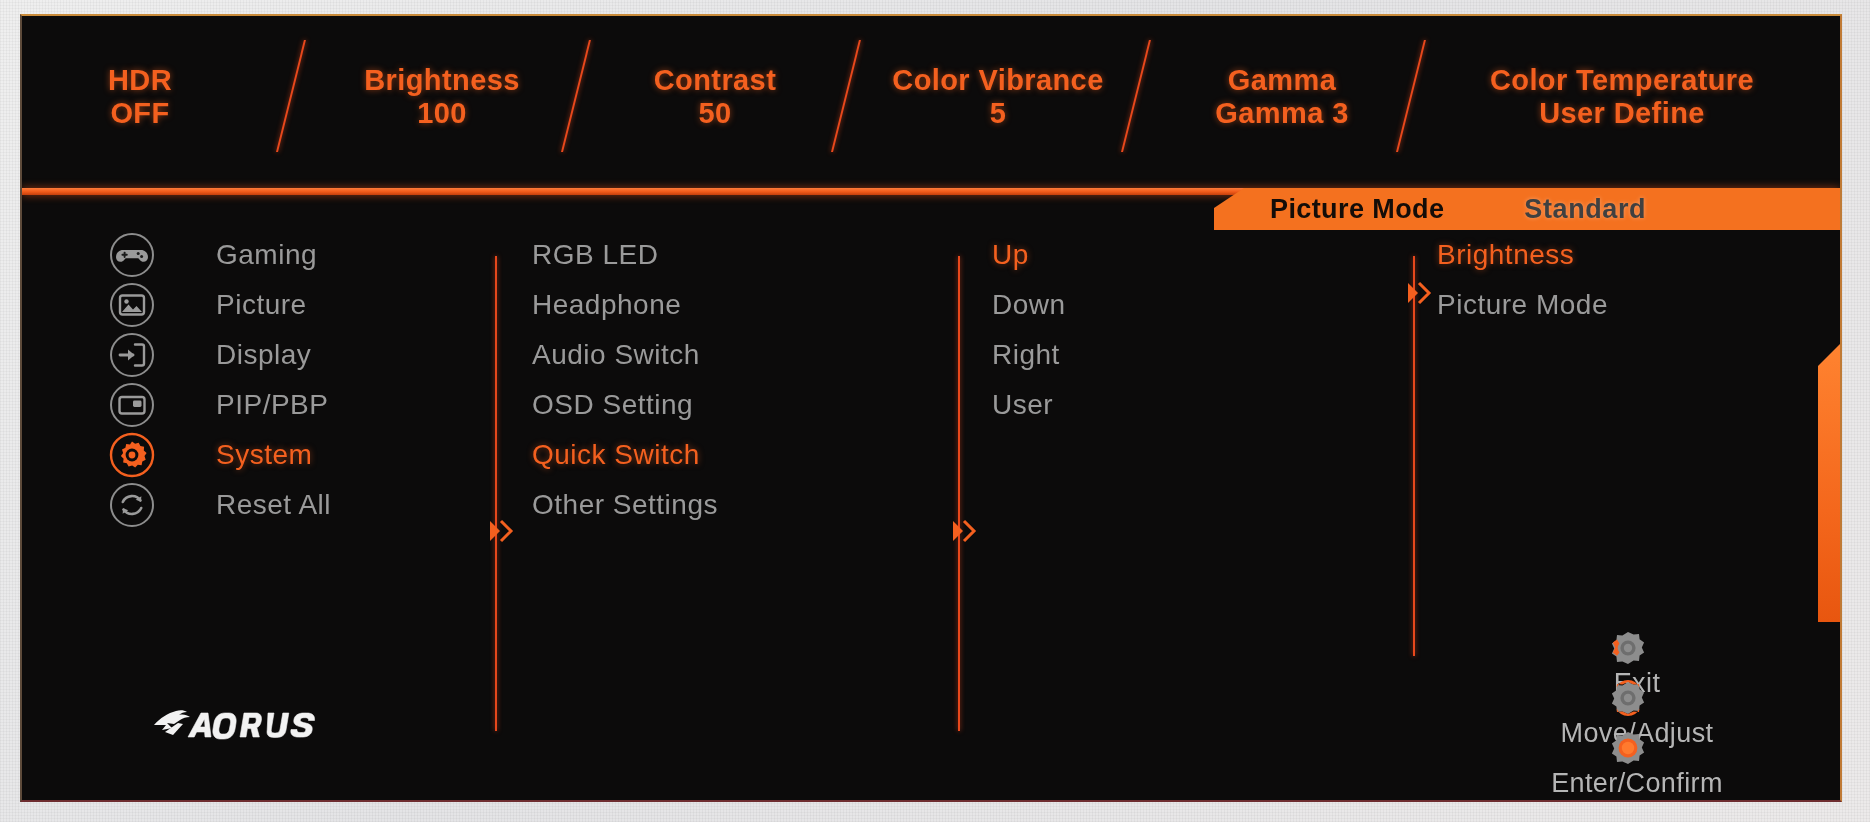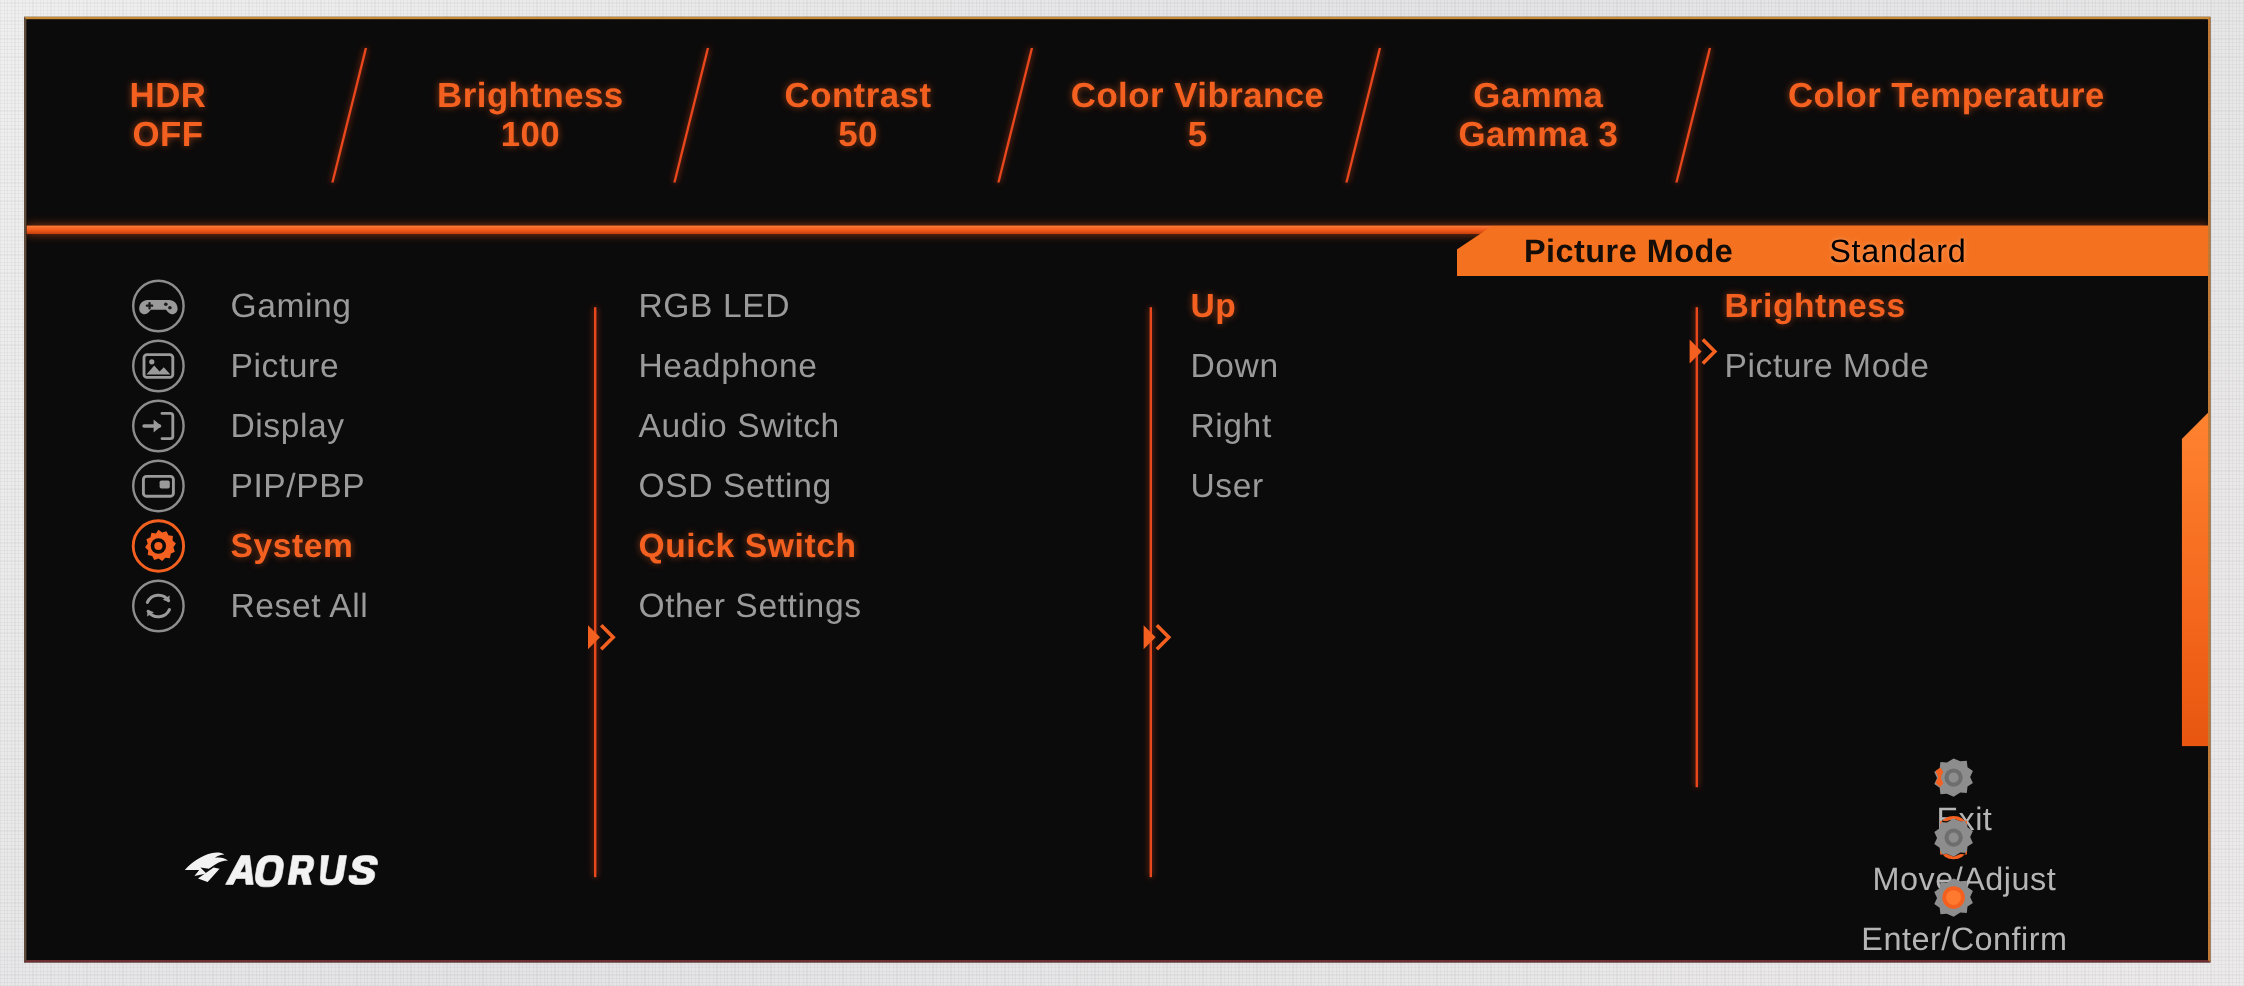--- a/index.html
+++ b/index.html
@@ -93,22 +93,22 @@
     padding-left: 56px;
   }
   #headerbar .hb-label {
     font-size: 27px;
     font-weight: bold;
     color: #140d08;
     letter-spacing: 0.4px;
   }
   #headerbar .hb-value {
     font-size: 27px;
-    font-weight: normal;
-    color: #000000;
+    font-weight: bold;
+    color: #404040;
     letter-spacing: 0.6px;
     margin-left: 80px;
     text-shadow: 0 0 4px rgba(255,255,255,0.35);
   }
 
   
   #edge-accent {
     position: absolute;
     right: 0;
     top: 328px;
@@ -136,27 +136,27 @@
     align-items: center;
     white-space: nowrap;
   }
   .row .lbl {
     font-size: 28px;
     letter-spacing: 0.5px;
     color: #9a9a9a;
   }
   .row.active .lbl {
     color: #f4601f;
-    font-weight: bold;
+    font-weight: normal;
     text-shadow: 0 0 6px rgba(244,96,31,0.5);
   }
 
   
   #col-root { left: 86px; width: 320px; }
-  #col-root .row { height: 50px; }
+  #col-root .row { height: 50px; gap: 24px; }
   .ic-wrap {
     width: 48px; height: 48px;
     margin-right: 36px;
     flex: 0 0 48px;
     display: flex; align-items: center; justify-content: center;
   }
   .ic-wrap svg { width: 48px; height: 48px; display: block; }
 
   
   #col-sub { left: 510px; width: 300px; }
@@ -260,20 +260,21 @@
       <div class="qi-sep" style="left:1113px;"></div>
 
       <div class="qi" style="left:1120px; width:280px;">
         <div class="qi-name">Gamma</div>
         <div class="qi-val">Gamma 3</div>
       </div>
       <div class="qi-sep" style="left:1388px;"></div>
 
       <div class="qi" style="left:1400px; width:400px;">
         <div class="qi-name">Color Temperature</div>
+        <div class="qi-val">User Define</div>
       </div>
     </div>
 
     <div id="hrule"></div>
 
     <div id="headerbar">
       <span class="hb-label">Picture Mode</span>
       <span class="hb-value">Standard</span>
     </div>
 

